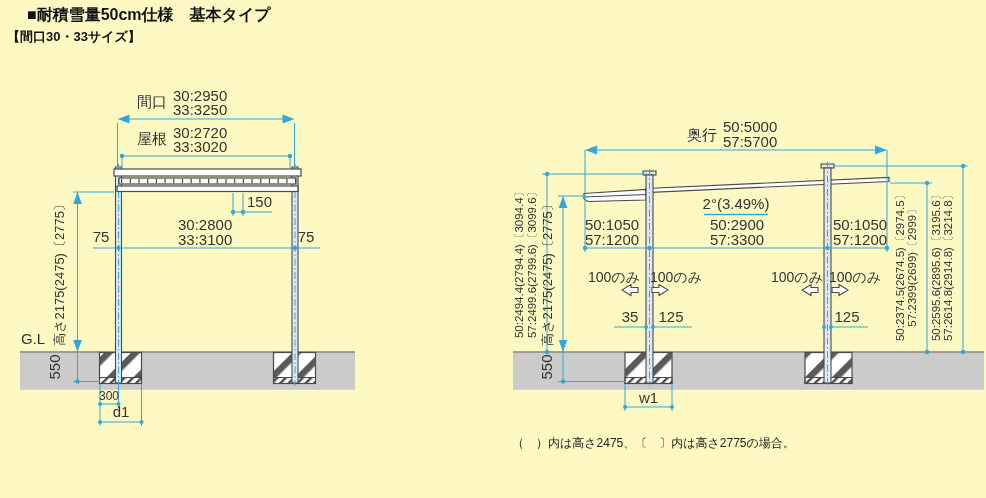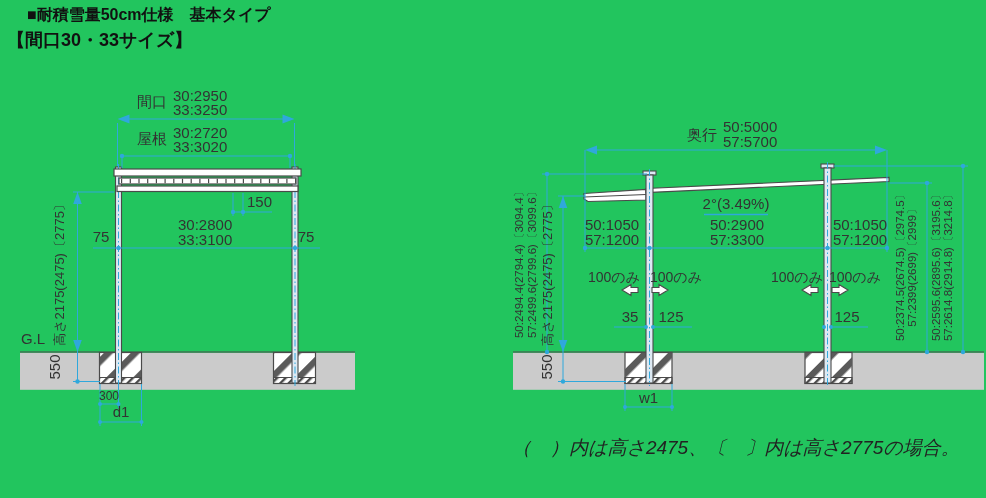--- a/index.html
+++ b/index.html
@@ -1,21 +1,21 @@
 <!DOCTYPE html>
 <html style="--dimension-cyan: #2FA8DC; --line-dark: #4a4a4a; --text: #333333; --ground-gray: #cbcbcb; --post-fill: #dde9f3;"><head>
 <meta charset="utf-8">
 <style>
   html,body{margin:0;padding:0;background:#fff;}
-  .canvas{position:relative;width:986px;height:498px;background:#22c55e;overflow:hidden;
+  .canvas{position:relative;width:986px;height:498px;background:#fef9c3;overflow:hidden;
           font-family:"Liberation Sans","DejaVu Sans",sans-serif;color:var(--text);}
   .title{position:absolute;left:27px;top:5px;font-size:16px;font-weight:bold;color:#111;}
-  .subtitle{position:absolute;left:7px;top:28px;font-size:18px;font-weight:bold;color:#111;}
+  .subtitle{position:absolute;left:7px;top:28px;font-size:13px;font-weight:bold;color:#111;}
   .note-left{position:absolute;left:20px;top:435px;font-size:13.5px;color:#222;}
-  .note-right{position:absolute;left:512px;top:435px;font-size:19px;color:#222;font-style:italic;}
+  .note-right{position:absolute;left:512px;top:435px;font-size:12px;color:#222;}
   svg{position:absolute;left:0;top:0;}
   svg text{font-family:"Liberation Sans","DejaVu Sans",sans-serif;fill:var(--text);}
   .t15{font-size:15px;} .t14{font-size:14px;} .t13{font-size:13px;} .t12{font-size:12px;} .t11{font-size:11.5px;}
   .dl{stroke:var(--dimension-cyan);stroke-width:1;fill:none;}
   .dl15{stroke:var(--dimension-cyan);stroke-width:1.6;fill:none;}
   .df{fill:var(--dimension-cyan);stroke:none;}
   .sl{stroke:var(--line-dark);stroke-width:1.2;fill:none;}
   .wf{fill:#ffffff;stroke:var(--line-dark);stroke-width:1.2;}
   .pf{fill:var(--post-fill);stroke:var(--line-dark);stroke-width:1.1;}
   .cl{stroke:var(--dimension-cyan);stroke-width:1;fill:none;stroke-dasharray:7 2.5 1.5 2.5;}

